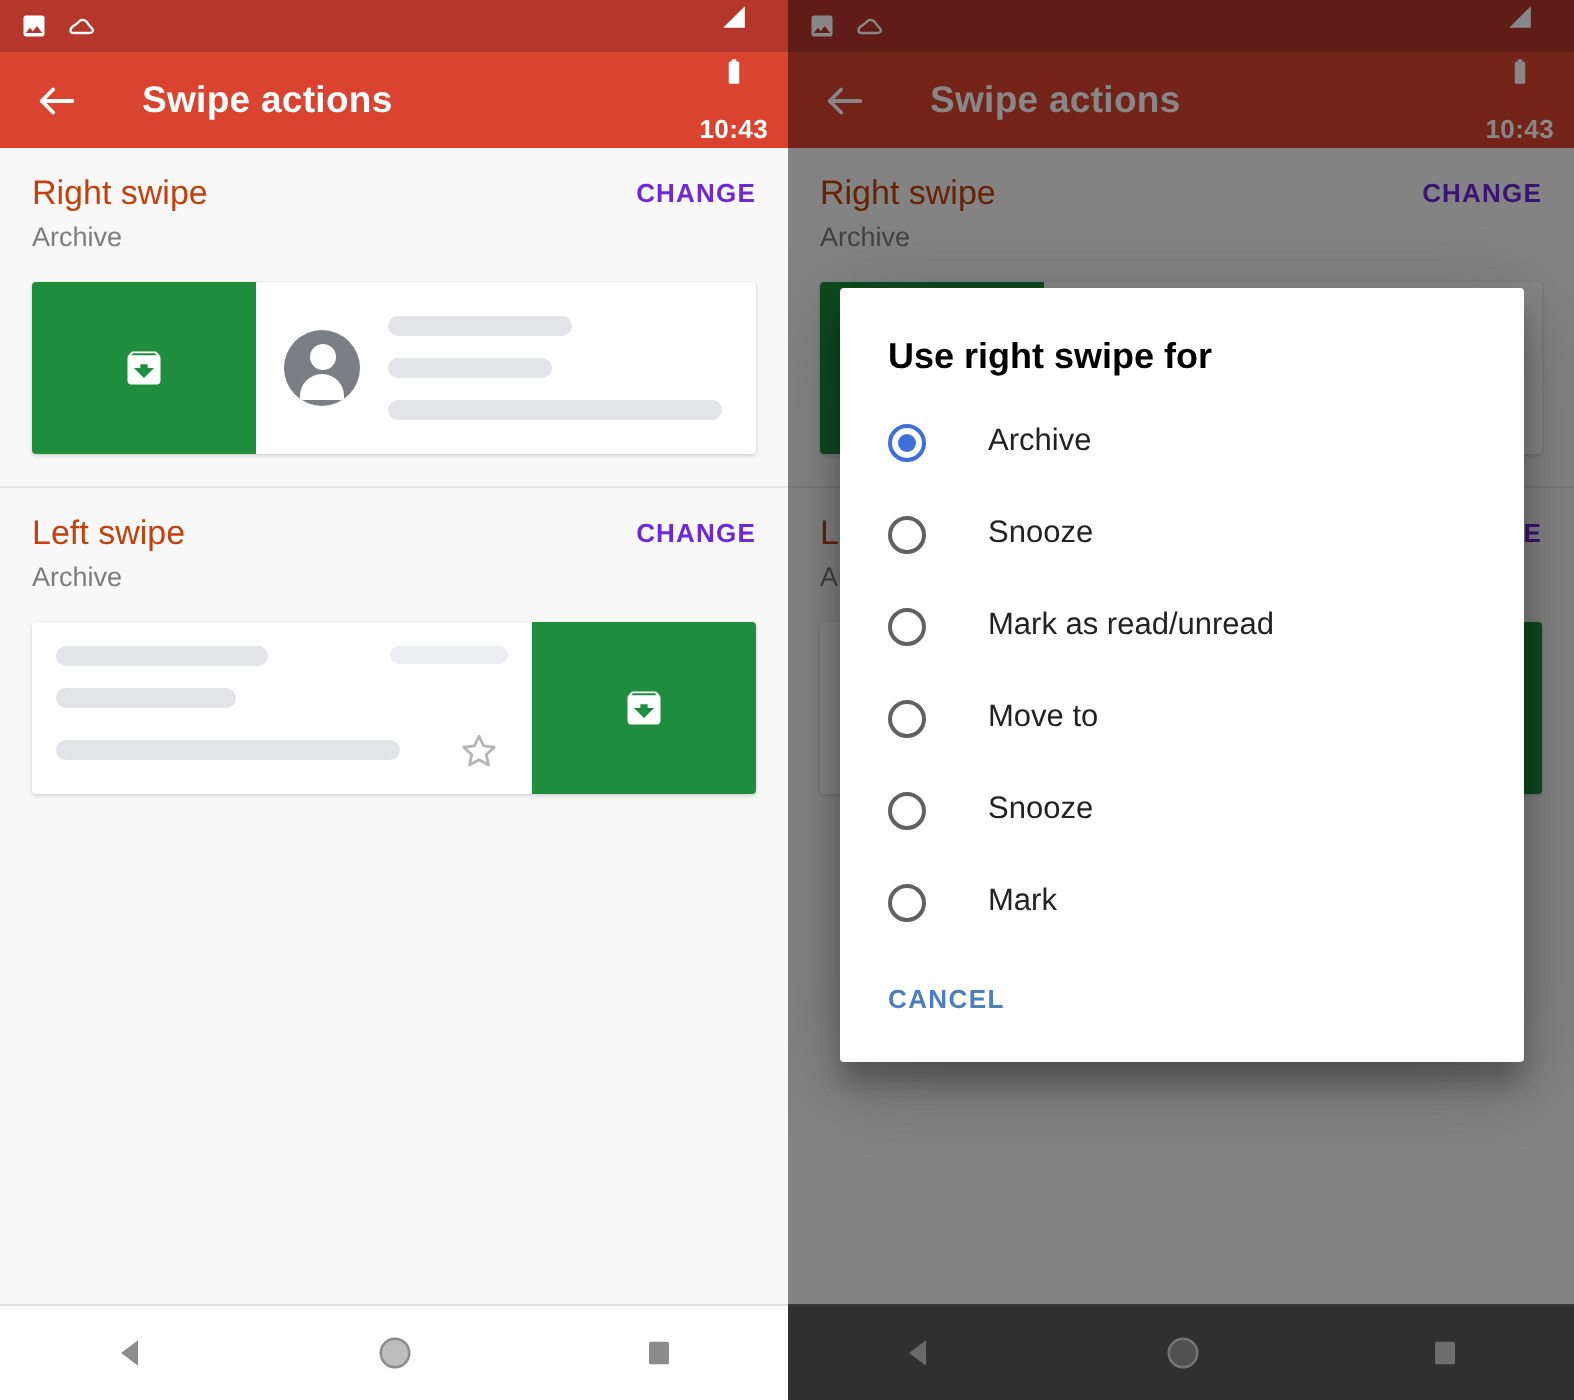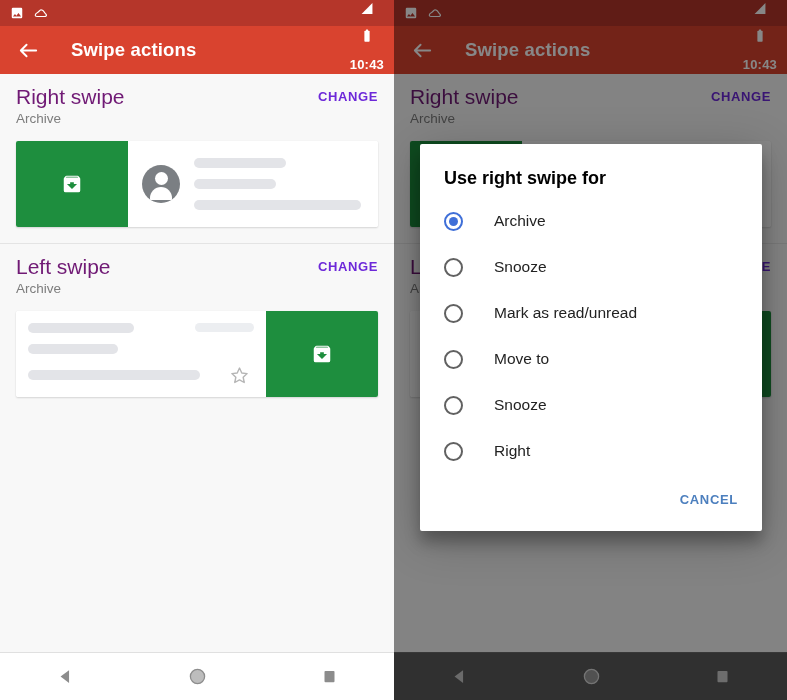--- a/index.html
+++ b/index.html
@@ -33,21 +33,21 @@
   .back-btn{width:24px;height:24px;display:flex;align-items:center;justify-content:center;cursor:pointer;}
   .appbar-title{
     color:#fff;font-size:18.5px;font-weight:bold;margin-left:31px;letter-spacing:.15px;text-align:right;
   }
 
   
   .content{position:absolute;top:74px;left:0;right:0;bottom:0;background:#f8f8f8;}
   .section{background:#f8f8f8;padding:14px 16px 16px 16px;box-sizing:border-box;}
   .section + .section{border-top:1px solid #e4e4e4;}
   .sec-head{display:flex;align-items:flex-start;}
-  .sec-title{font-size:21px;color:#701a75;line-height:18px;}
+  .sec-title{font-size:17px;color:#c2410c;line-height:18px;}
   .sec-sub{font-size:13.5px;color:#7d7d7d;margin-top:5px;line-height:16px;}
   .change-btn{
     margin-left:auto;color:#6d28d9;font-size:13px;font-weight:bold;
     letter-spacing:.6px;cursor:pointer;padding-top:1px;
   }
 
   
   .preview{
     margin-top:14px;height:86px;border-radius:2px;overflow:hidden;
     display:flex;background:#fff;
@@ -92,21 +92,21 @@
     border-radius:2px;box-shadow:0 11px 15px rgba(0,0,0,.28),0 9px 46px rgba(0,0,0,.22);
     padding:22px 0 8px 0;box-sizing:border-box;
   }
   .dlg-title{font-size:18px;font-weight:bold;color:#000000;padding:0 24px 8px 24px;line-height:24px;}
   .opt{display:flex;align-items:center;height:46px;padding:0 24px;cursor:pointer;}
   .radio{width:19px;height:19px;border-radius:50%;border:2px solid #616161;box-sizing:border-box;
          flex:none;display:flex;align-items:center;justify-content:center;}
   .radio.sel{border-color:#3f6fd8;}
   .radio .dot{width:9px;height:9px;border-radius:50%;background:#3f6fd8;}
   .opt-label{margin-left:31px;font-size:15.5px;color:#222;}
-  .dlg-actions{display:flex;justify-content:flex-end;padding:10px 16px 8px 16px;}
+  .dlg-actions{display:flex;padding:10px 16px 8px 16px;}
   .cancel-btn{color:#4c7fbe;font-size:13px;font-weight:bold;letter-spacing:.7px;padding:8px 8px;cursor:pointer;}
 </style>
 </head>
 <body>
 
 <div class="screens">
 
   <div class="phone">
 
     <div class="statusbar">
@@ -395,21 +395,21 @@
       <div class="opt">
         <span class="radio"></span>
         <span class="opt-label">Move to</span>
       </div>
       <div class="opt">
         <span class="radio"></span>
         <span class="opt-label">Snooze</span>
       </div>
       <div class="opt">
         <span class="radio"></span>
-        <span class="opt-label">Right</span>
+        <span class="opt-label">Mark</span>
       </div>
 
       <div class="dlg-actions">
         <div class="cancel-btn">CANCEL</div>
       </div>
     </div>
   </div>
 </div>
 
 </body></html>

